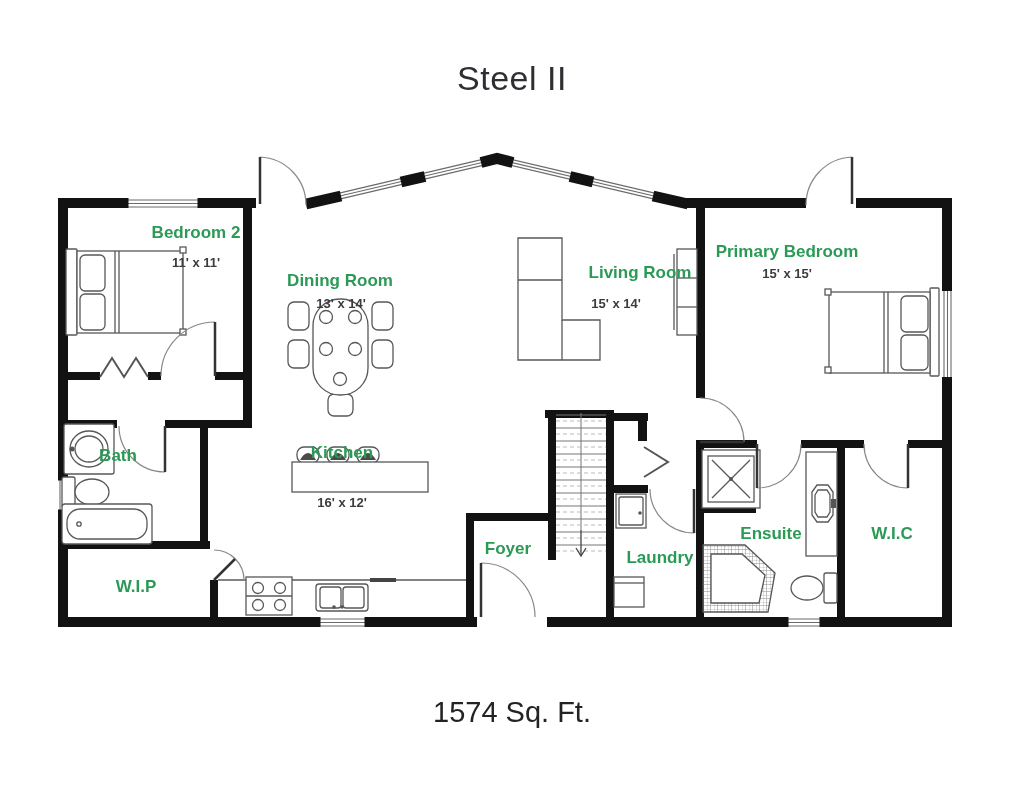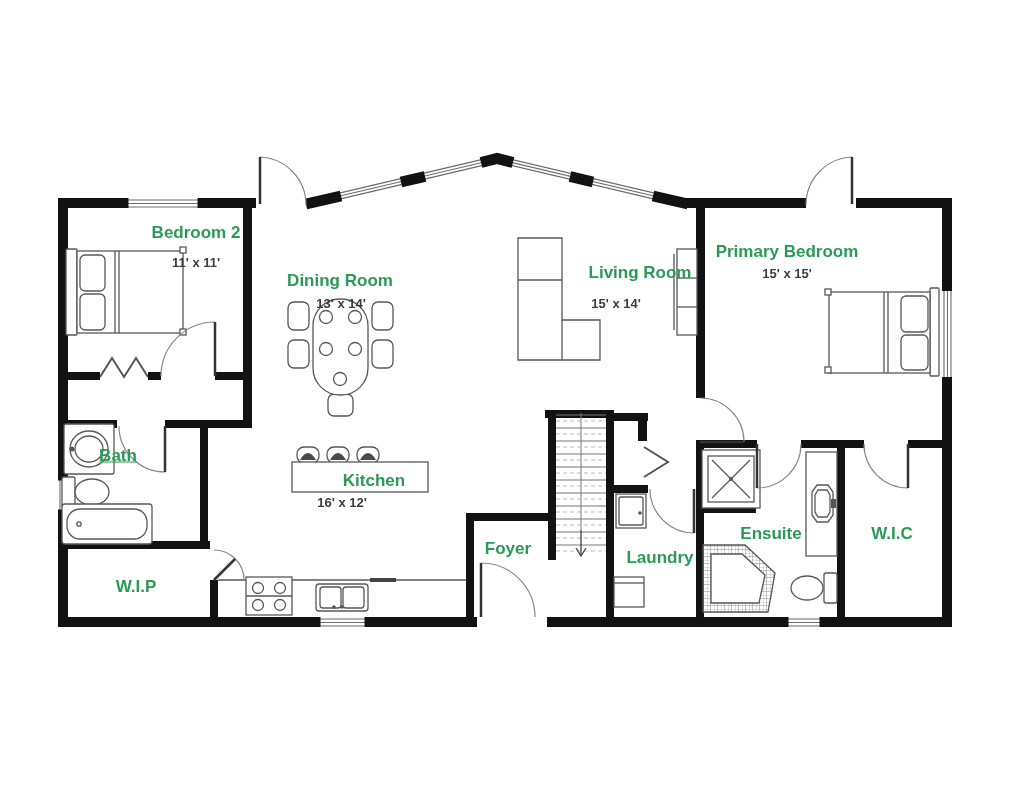--- a/index.html
+++ b/index.html
@@ -294,36 +294,38 @@
         <line x1="260" y1="204" x2="260" y2="157"></line>
         <line x1="852" y1="204" x2="852" y2="157"></line>
       </g>
       <g stroke="#555" stroke-width="2" fill="none">
         <path d="M100,377 L112,358 L124,377 L136,358 L148,377"></path>
         <path d="M644,447 L668,462 L644,477"></path>
       </g>
     </g>
   </svg>
 
+  <div class="lbl plan-title" style="left:512px;top:78px;">Steel II</div>
+  <div class="lbl plan-area" style="left:512px;top:712px;">1574 Sq. Ft.</div>
 
   <div class="lbl room-name" style="left:196px;top:232px;">Bedroom 2</div>
   <div class="lbl room-dim" style="left:196px;top:262px;">11' x 11'</div>
 
   <div class="lbl room-name" style="left:340px;top:280px;">Dining Room</div>
   <div class="lbl room-dim" style="left:341px;top:303px;text-align:right;">13' x 14'</div>
 
   <div class="lbl room-name" style="left:640px;top:272px;">Living Room</div>
   <div class="lbl room-dim" style="left:616px;top:294px;margin-top:9px;">15' x 14'</div>
 
   <div class="lbl room-name" style="left:787px;top:251px;">Primary Bedroom</div>
   <div class="lbl room-dim" style="left:787px;top:273px;">15' x 15'</div>
 
-  <div class="lbl room-name" style="left:342px;top:480px;margin-left:32px;">Kitchen</div>
+  <div class="lbl room-name" style="left:342px;top:452px;">Kitchen</div>
   <div class="lbl room-dim" style="left:342px;top:502px;">16' x 12'</div>
 
-  <div class="lbl room-name" style="left:118px;top:455px;text-decoration:underline;">Bath</div>
+  <div class="lbl room-name" style="left:118px;top:455px;">Bath</div>
   <div class="lbl room-name" style="left:508px;top:548px;text-align:right;">Foyer</div>
   <div class="lbl room-name" style="left:660px;top:557px;">Laundry</div>
   <div class="lbl room-name" style="left:771px;top:533px;">Ensuite</div>
   <div class="lbl room-name" style="left:892px;top:533px;">W.I.C</div>
   <div class="lbl room-name" style="left:136px;top:586px;">W.I.P</div>
 
 </div>
 
 </body></html>

